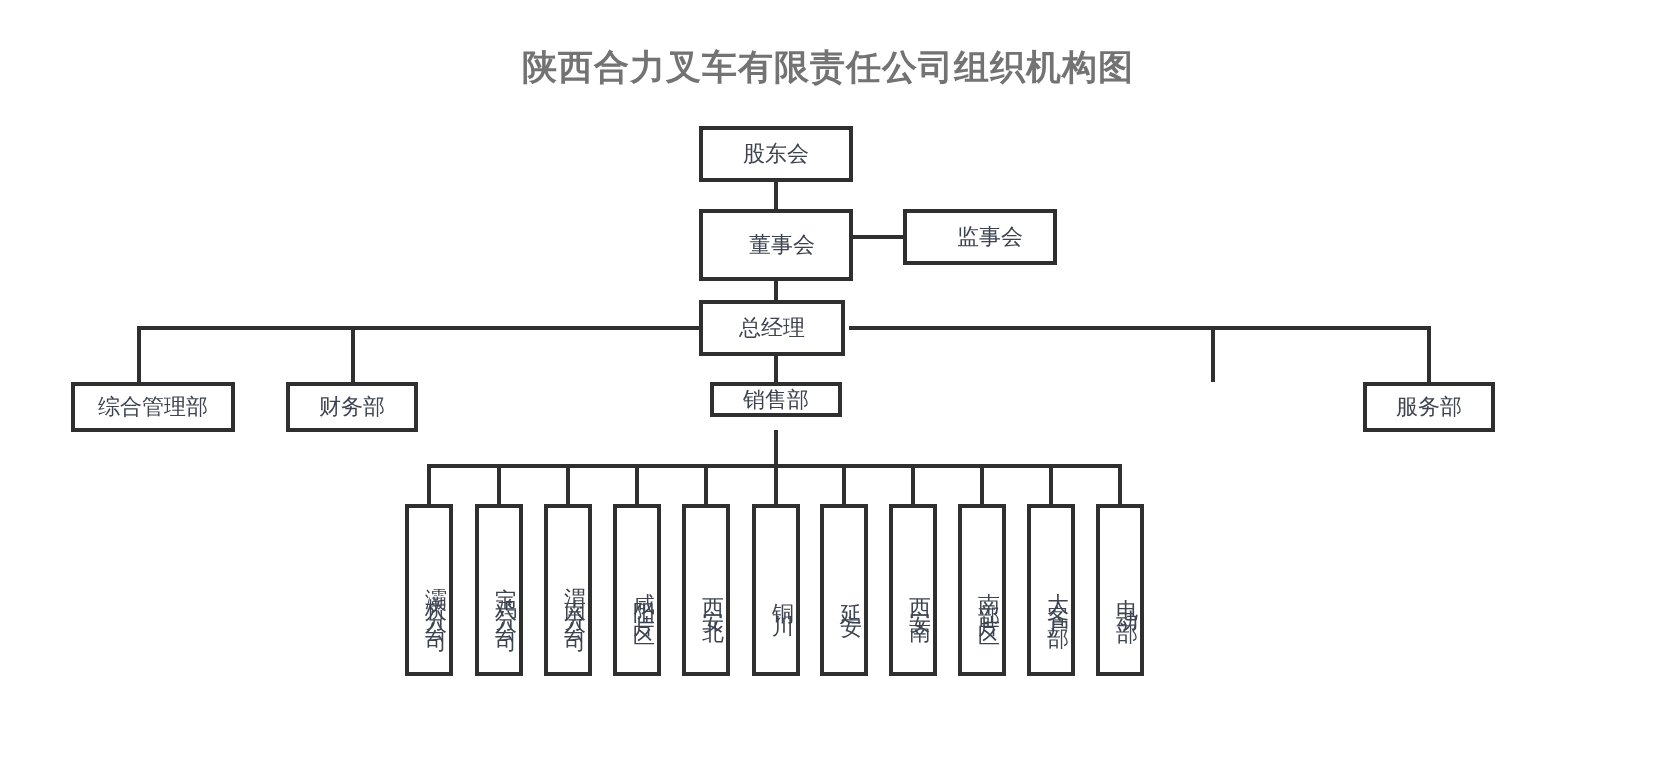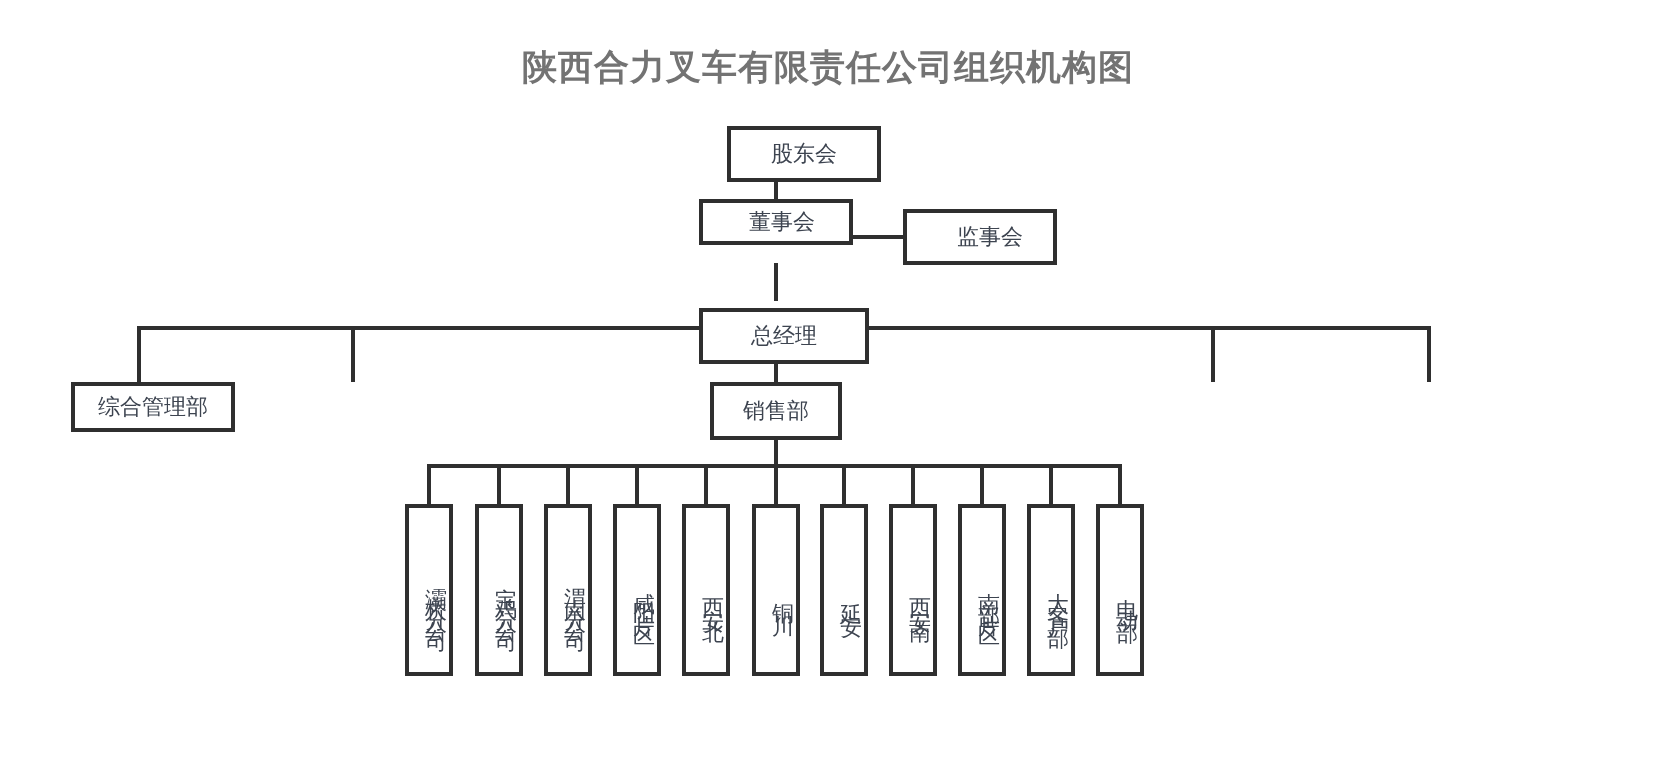--- a/index.html
+++ b/index.html
@@ -75,50 +75,52 @@
   .conn.h { height: 4px; }
   .conn.v { width: 4px; }
 </style>
 </head>
 <body>
 
 <div id="chart-root">
 
   <div id="chart-title">陕西合力叉车有限责任公司组织机构图</div>
 
-  <div class="node" style="left:699px; top:126px; width:154px; height:56px;margin-left:28px;">股东会</div>
+  <div class="node" style="left:699px; top:126px; width:154px; height:56px;">股东会</div>
 
   <div class="conn v" style="left:774px; top:180px; height:30px;"></div>
 
-  <div class="node" style="left:699px; top:199px; width:154px; height:46px;padding-left:12px;">董事会</div>
+  <div class="node" style="left:699px; top:209px; width:154px; height:72px;padding-left:12px;">董事会</div>
 
   <div class="node" style="left:903px; top:209px; width:154px; height:56px;padding-left:20px;">监事会</div>
 
   <div class="conn h" style="left:851px; top:235px; width:54px;"></div>
 
   <div class="conn v" style="left:774px; top:263px; height:38px;"></div>
 
-  <div class="node" style="left:699px; top:308px; width:170px; height:56px;">总经理</div>
+  <div class="node" style="left:699px; top:300px; width:146px; height:56px;">总经理</div>
 
   <div class="conn h" style="left:137px; top:326px; width:566px;"></div>
 
   <div class="conn h" style="left:849px; top:326px; width:582px;"></div>
 
   <div class="conn v" style="left:137px; top:326px; height:56px;"></div>
   <div class="conn v" style="left:351px; top:326px; height:56px;"></div>
   <div class="conn v" style="left:774px; top:354px; height:28px;"></div>
   <div class="conn v" style="left:1211px; top:326px; height:56px;"></div>
   <div class="conn v" style="left:1427px; top:326px; height:56px;"></div>
 
   <div class="node" style="left:55px; top:382px; width:164px; height:50px;margin-left:16px;">综合管理部</div>
 
+  <div class="node" style="left:286px; top:382px; width:132px; height:50px;">财务部</div>
 
-  <div class="node" style="left:710px; top:382px; width:132px; height:58px;">销售部</div>
+  <div class="node" style="left:710px; top:382px; width:132px; height:35px;">销售部</div>
 
 
+  <div class="node" style="left:1363px; top:382px; width:132px; height:50px;">服务部</div>
 
   <div class="conn v" style="left:774px; top:430px; height:36px;"></div>
   <div class="conn h" style="left:427px; top:464px; width:692px;"></div>
 
   <div class="conn v" style="left:427px; top:464px; height:42px;"></div>
   <div class="conn v" style="left:497px; top:464px; height:42px;"></div>
   <div class="conn v" style="left:566px; top:464px; height:42px;"></div>
   <div class="conn v" style="left:635px; top:464px; height:42px;"></div>
   <div class="conn v" style="left:704px; top:464px; height:42px;"></div>
   <div class="conn v" style="left:774px; top:464px; height:42px;"></div>

